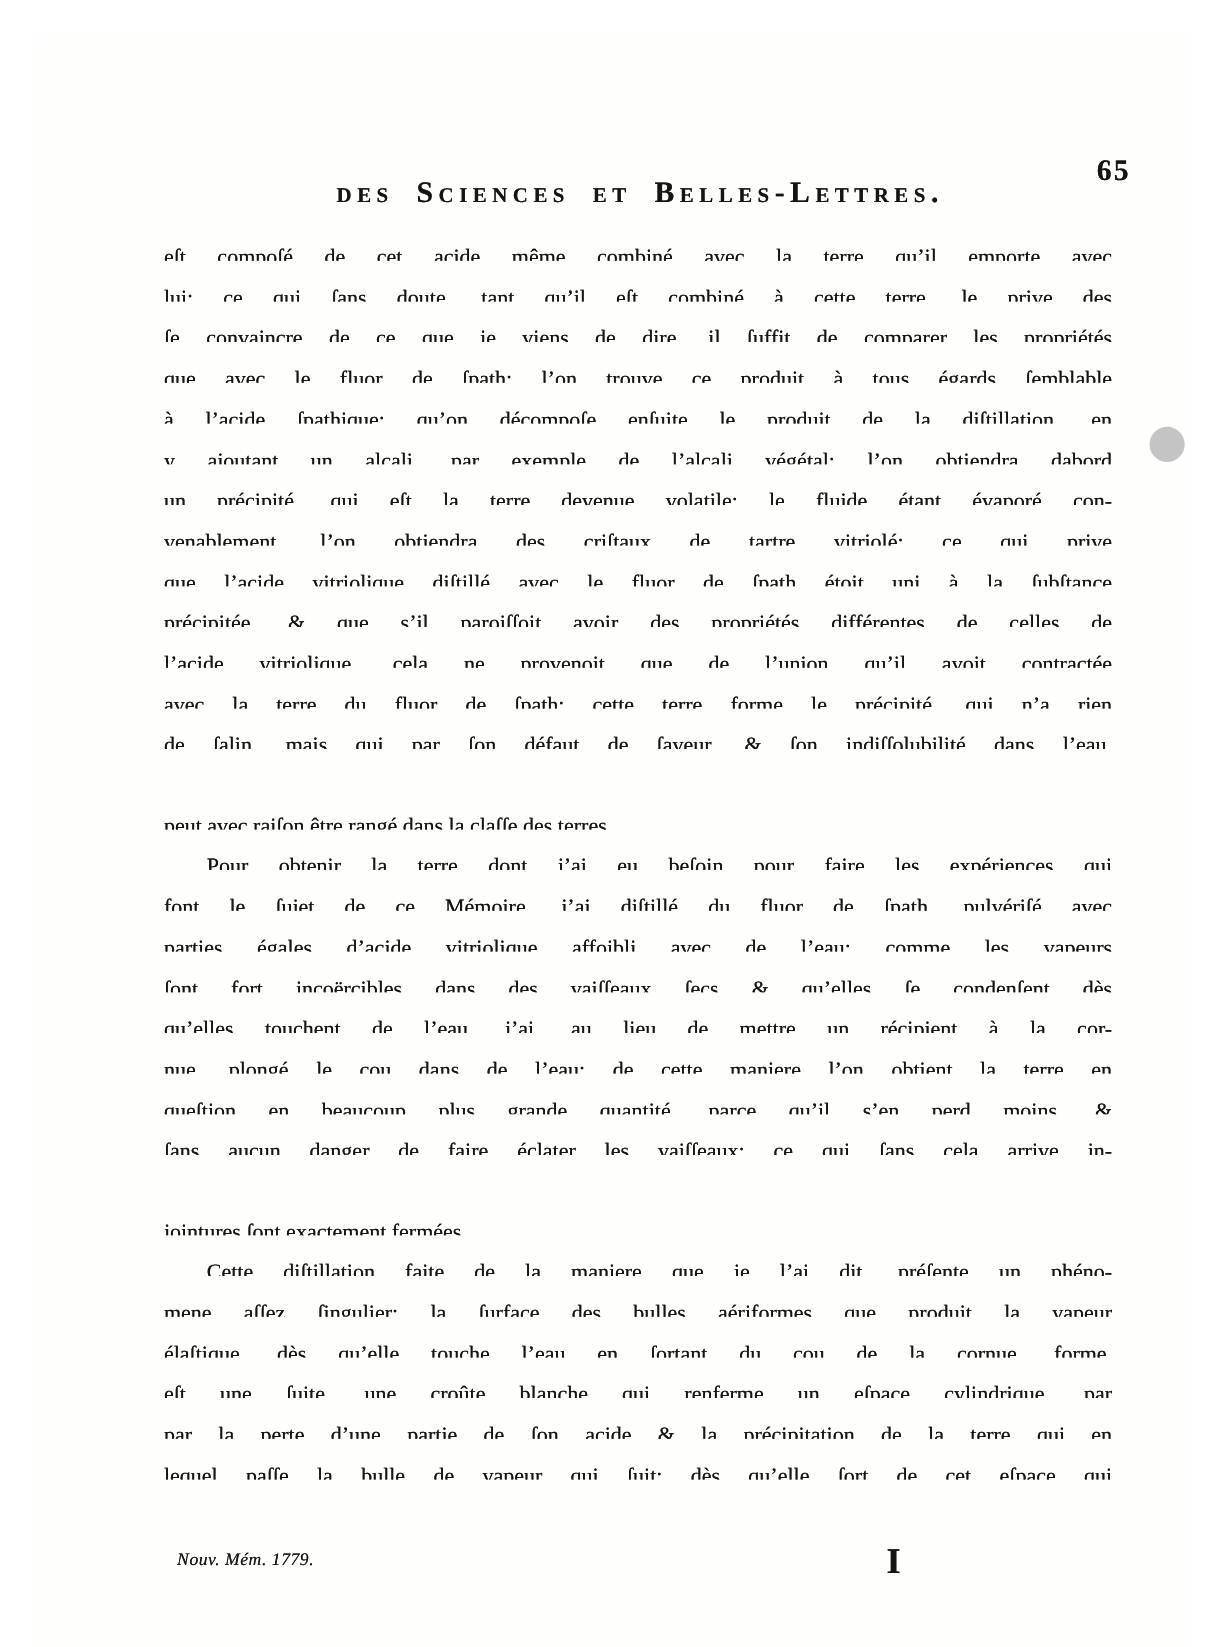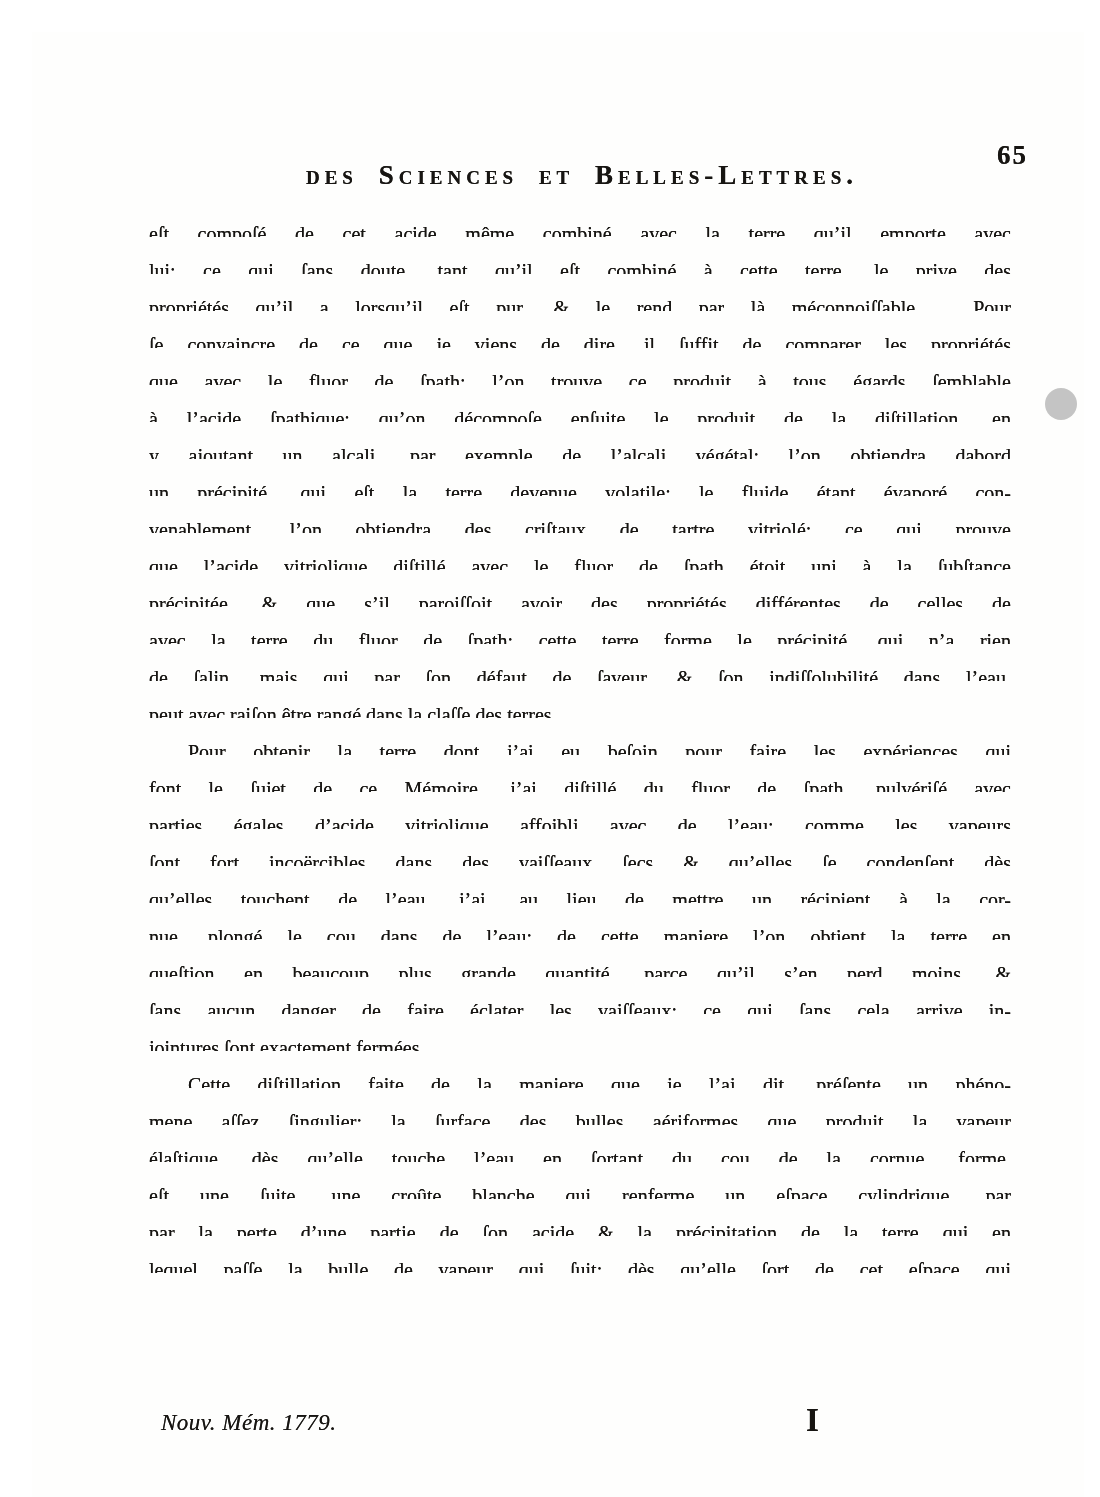--- a/index.html
+++ b/index.html
@@ -62,39 +62,40 @@
     height: 37px;
     white-space: normal;
     text-align: justify;
     text-align-last: justify;
     text-justify: inter-word;
     text-shadow: 0 0 0.55px rgba(23,21,18,0.9);
     overflow: hidden;
   }
   .line.para-end {
     text-align-last: left;
+    margin-top: 36px;
   }
   .line.indent {
     padding-left: 55px;
   }
 
   
   .footer {
     position: absolute;
     top: 1354px;
     left: 0;
     width: 100%;
     height: 48px;
   }
   .edition-note {
     position: absolute;
     left: 113px;
     top: 8px;
     font-style: italic;
-    font-size: 23px;
+    font-size: 16px;
     letter-spacing: 0.5px;
     text-shadow: 0 0 0.5px rgba(23,21,18,0.85);
   }
   .signature-mark {
     position: absolute;
     left: 758px;
     top: 0;
     font-size: 33px;
     font-weight: bold;
     text-shadow: 0 0 0.6px rgba(23,21,18,0.85);
@@ -114,29 +115,29 @@
 <div class="page">
 
   <div class="header">
     <div class="running-title">des Sciences et Belles-Lettres.</div>
     <div class="page-number">65</div>
   </div>
 
   <div class="body-text">
     <div class="line">eſt compoſé de cet acide même combiné avec la terre qu’il emporte avec</div>
     <div class="line">lui; ce qui ſans doute, tant qu’il eſt combiné à cette terre, le prive des</div>
-    <div class="line">propriétés qu’il a lorsqu’il eſt pur, &amp; le rend par là méconnoiſſable.&nbsp;&nbsp;Pour</div>
     <div class="line">ſe convaincre de ce que je viens de dire, il ſuffit de comparer les propriétés</div>
     <div class="line">que avec le fluor de ſpath; l’on trouve ce produit à tous égards ſemblable</div>
     <div class="line">à l’acide ſpathique; qu’on décompoſe enſuite le produit de la diſtillation, en</div>
     <div class="line">y ajoutant un alcali, par exemple de l’alcali végétal; l’on obtiendra dabord</div>
     <div class="line">un précipité, qui eſt la terre devenue volatile; le fluide étant évaporé con-</div>
-    <div class="line">venablement, l’on obtiendra des criſtaux de tartre vitriolé; ce qui prouve</div>
+    <div class="line">venablement, l’on obtiendra des criſtaux de tartre vitriolé; ce qui prive</div>
     <div class="line">que l’acide vitriolique diſtillé avec le fluor de ſpath étoit uni à la ſubſtance</div>
     <div class="line">précipitée, &amp; que s’il paroiſſoit avoir des propriétés différentes de celles de</div>
+    <div class="line">l’acide vitriolique, cela ne provenoit que de l’union qu’il avoit contractée</div>
     <div class="line">avec la terre du fluor de ſpath; cette terre forme le précipité, qui n’a rien</div>
     <div class="line">de ſalin, mais qui par ſon défaut de ſaveur, &amp; ſon indiſſolubilité dans l’eau,</div>
     <div class="line para-end">peut avec raiſon être rangé dans la claſſe des terres.</div>
     <div class="line indent">Pour obtenir la terre dont j’ai eu beſoin pour faire les expériences qui</div>
     <div class="line">font le ſujet de ce Mémoire, j’ai diſtillé du fluor de ſpath, pulvériſé avec</div>
     <div class="line">parties égales d’acide vitriolique affoibli avec de l’eau; comme les vapeurs</div>
     <div class="line">ſont fort incoërcibles dans des vaiſſeaux ſecs &amp; qu’elles ſe condenſent dès</div>
     <div class="line">qu’elles touchent de l’eau, j’ai, au lieu de mettre un récipient à la cor-</div>
     <div class="line">nue, plongé le cou dans de l’eau; de cette maniere l’on obtient la terre en</div>
     <div class="line">queſtion en beaucoup plus grande quantité, parce qu’il s’en perd moins, &amp;</div>

